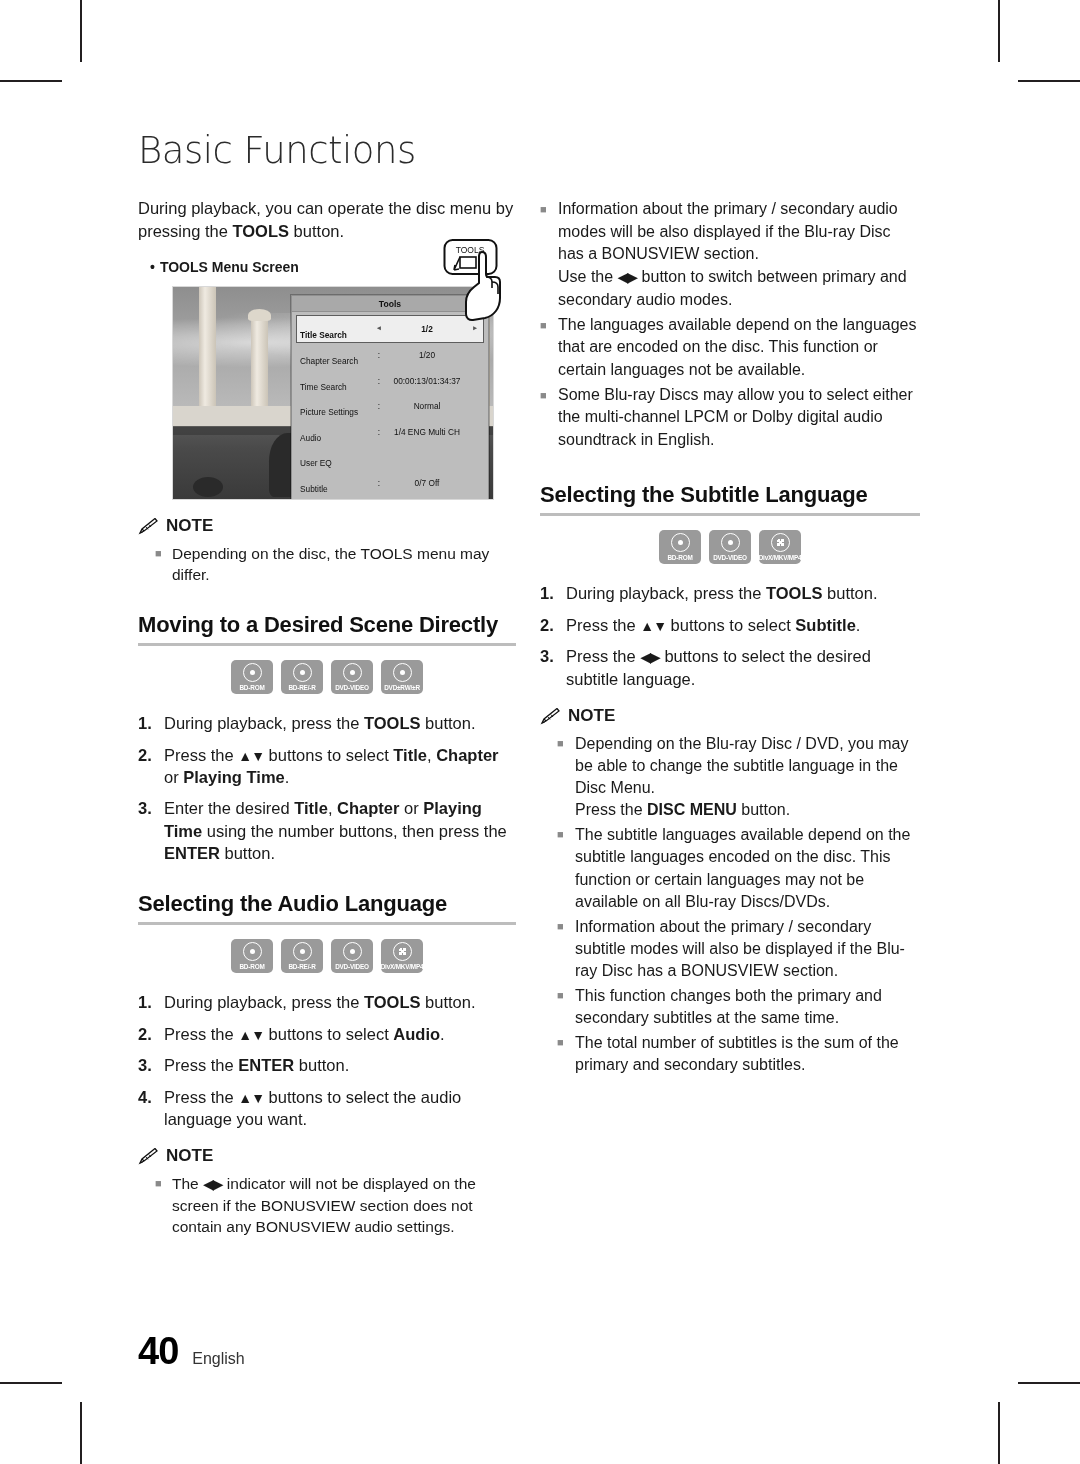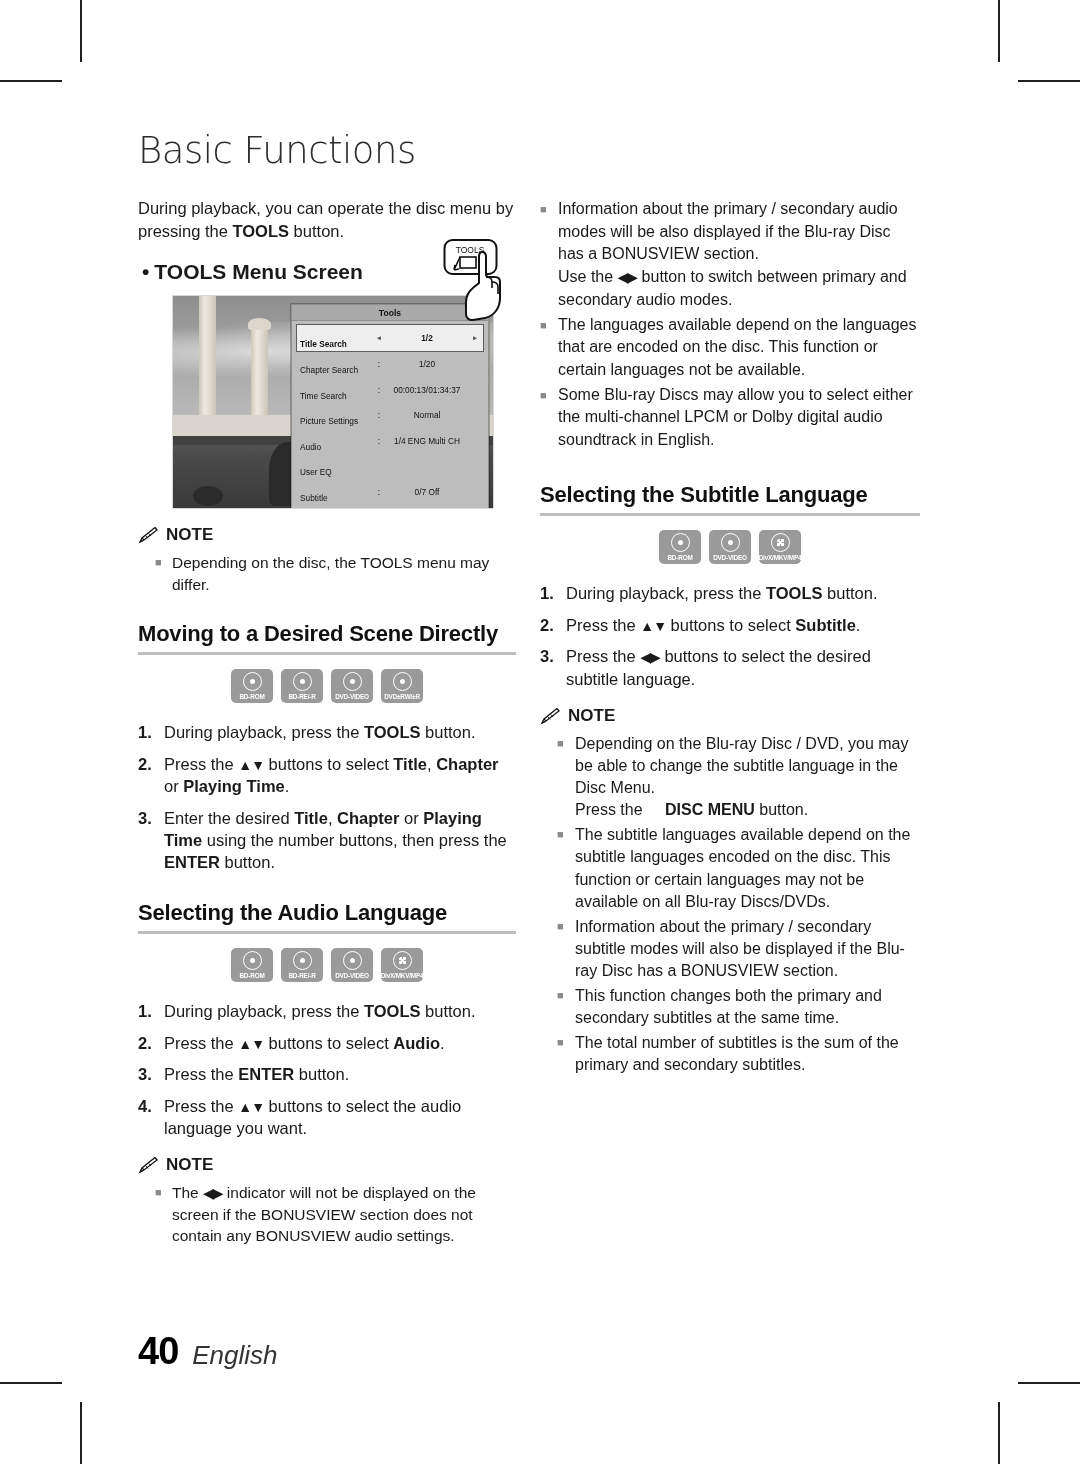--- a/index.html
+++ b/index.html
@@ -56,23 +56,23 @@
   
   .para{
     font-size:16.5px;
     line-height:1.42;
     color:#1a1a1a;
     margin:0 0 12px 0;
   }
   .para b{font-weight:bold;}
 
   .bullet-dot{
-    font-size:21px;
+    font-size:14px;
     font-weight:bold;
-    margin:14px 0 10px 4px;
+    margin:14px 0 10px 12px;
     line-height:1.3;
   }
   .bullet-dot .dot{margin-right:5px;}
 
   
   .tools-key{
     position:absolute;
     left:443px;top:236px;
     width:78px;height:88px;
   }
@@ -207,37 +207,37 @@
   .note{margin:16px 0 4px 0;}
   .note-head{display:flex;align-items:center;gap:6px;font-size:17px;font-weight:bold;margin-bottom:7px;}
   .note-list{margin:0;padding:0;list-style:none;}
   .note-list li{
     display:flex;font-size:15.5px;line-height:1.38;margin-bottom:3px;color:#1a1a1a;
   }
   .note-list li .sq{
     flex:0 0 17px;color:#8a8a8a;font-size:11px;line-height:1.9;
   }
   .note-list li .t{flex:1;}
-  .note-list li .t b{font-weight:bold;margin-left:18px;}
+  .note-list li .t b{font-weight:bold;}
   .note-indent{padding-left:17px;}
 
   
   .col-right .note-list li{font-size:16px;}
   .col-right .note-list li .sq{flex:0 0 18px;}
 
   
   .rlist{margin:0;padding:0;list-style:none;}
   .rlist li{display:flex;font-size:16px;line-height:1.42;margin-bottom:2px;}
   .rlist li .sq{flex:0 0 18px;color:#8a8a8a;font-size:11px;line-height:2.0;}
   .rlist li .t{flex:1;}
 
   
   .footer{position:absolute;left:138px;top:1330px;display:flex;align-items:baseline;gap:14px;}
   .pgnum{font-size:38px;font-weight:bold;letter-spacing:-1px;color:#000;}
-  .pglang{font-size:26px;color:#333;font-style:italic;}
+  .pglang{font-size:16px;color:#333;}
 
   .arrows{font-size:14px;letter-spacing:-1px;}
 </style>
 </head>
 <body>
 
 <div class="page">
 
   <div class="crop cm-tl-v"></div>
   <div class="crop cm-tl-h"></div>

